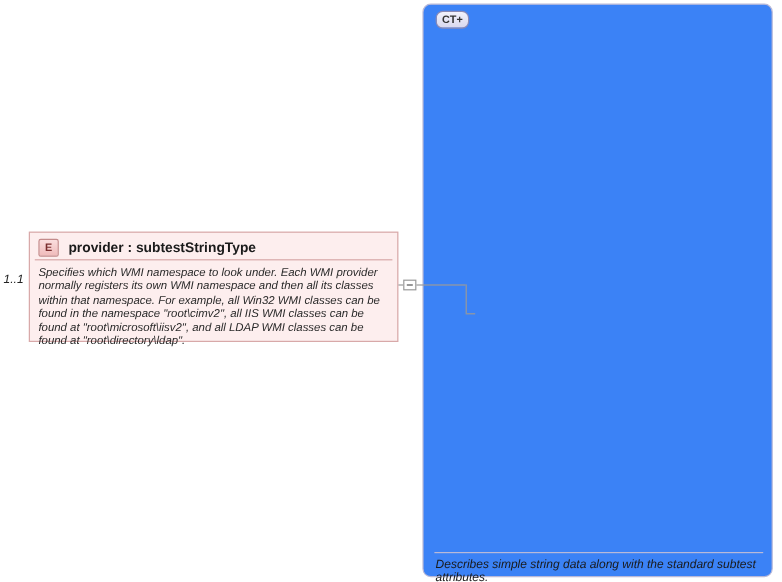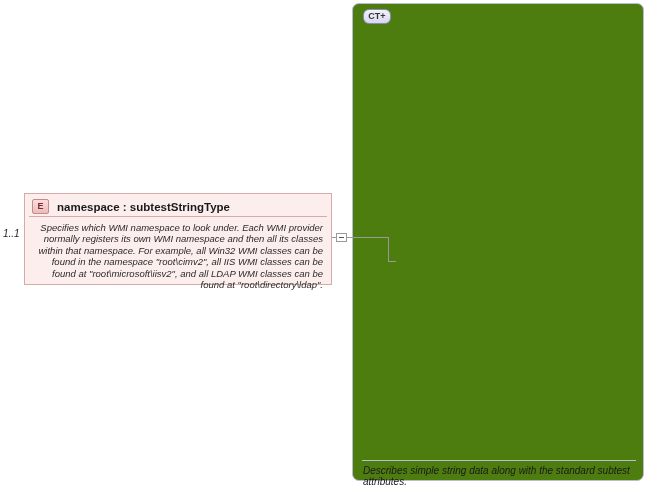--- a/index.html
+++ b/index.html
@@ -23,21 +23,21 @@
   }
   .badge-e{
     width:15px;height:13px;border:1px solid #c48b8b;
     background:linear-gradient(#fadede,#f0baba);
     color:#7a2d2d;border-radius:2px;
   }
 
   
   #ct-panel{
     position:absolute;left:352px;top:3px;width:292px;height:478px;
-    background:#4d7c0f;border:1px solid #b9b9d8;border-radius:7px;
+    background:#3b82f6;border:1px solid #b9b9d8;border-radius:7px;
     box-sizing:border-box;
   }
   #ct-header{
     position:absolute;left:10px;top:5px;
     display:flex;align-items:center;gap:7px;
     font-size:11.5px;font-weight:bold;color:#1a1a1a;
   }
 
   
   #ns-box{
@@ -47,21 +47,21 @@
   }
   #ns-title{
     display:flex;align-items:center;gap:8px;
     padding:5px 6px 4px 7px;
     font-size:11.5px;font-weight:bold;color:#1a1a1a;
   }
   #ns-sep{position:absolute;left:4px;top:22px;right:4px;height:1px;background:#d8a9a9;}
   #ns-doc{
     padding:4px 8px 0 7px;
     font-style:italic;font-size:9.5px;line-height:11.4px;color:#2a2a2a;
-    text-align:right;
+    text-align:left;
   }
   #cardinality{
     position:absolute;left:3px;top:228px;
     font-style:italic;font-size:10px;color:#222;
   }
 
   
   #conn-box{
     position:absolute;left:336px;top:233px;width:11px;height:9px;
     border:1px solid #9a9a9a;background:#fff;box-sizing:border-box;
@@ -93,21 +93,21 @@
   <div id="ct-foot-sep"></div>
   <div id="ct-foot">Describes simple string data along with the standard subtest attributes.</div>
 
 </div>
 
 <div id="cardinality">1..1</div>
 
 <div id="ns-box">
   <div id="ns-title">
     <span class="badge badge-e">E</span>
-    <span>namespace : subtestStringType</span>
+    <span>provider : subtestStringType</span>
   </div>
   <div id="ns-sep"></div>
   <div id="ns-doc">Specifies which WMI namespace to look under.  Each WMI provider normally registers its own WMI namespace and then all its classes within that namespace. For example, all Win32 WMI classes can be found in the namespace "root\cimv2", all IIS WMI classes can be found at "root\microsoft\iisv2", and all LDAP WMI classes can be found at "root\directory\ldap".</div>
 </div>
 
 <div class="gray-line" style="left:332px;top:237px;width:5px;"></div>
 <div id="conn-box"></div>
 <div class="gray-line" style="left:347px;top:237px;width:41px;"></div>
 <div class="gray-vline" style="left:388px;top:237px;height:24px;"></div>
 <div class="gray-line" style="left:388px;top:261px;width:8px;"></div>

